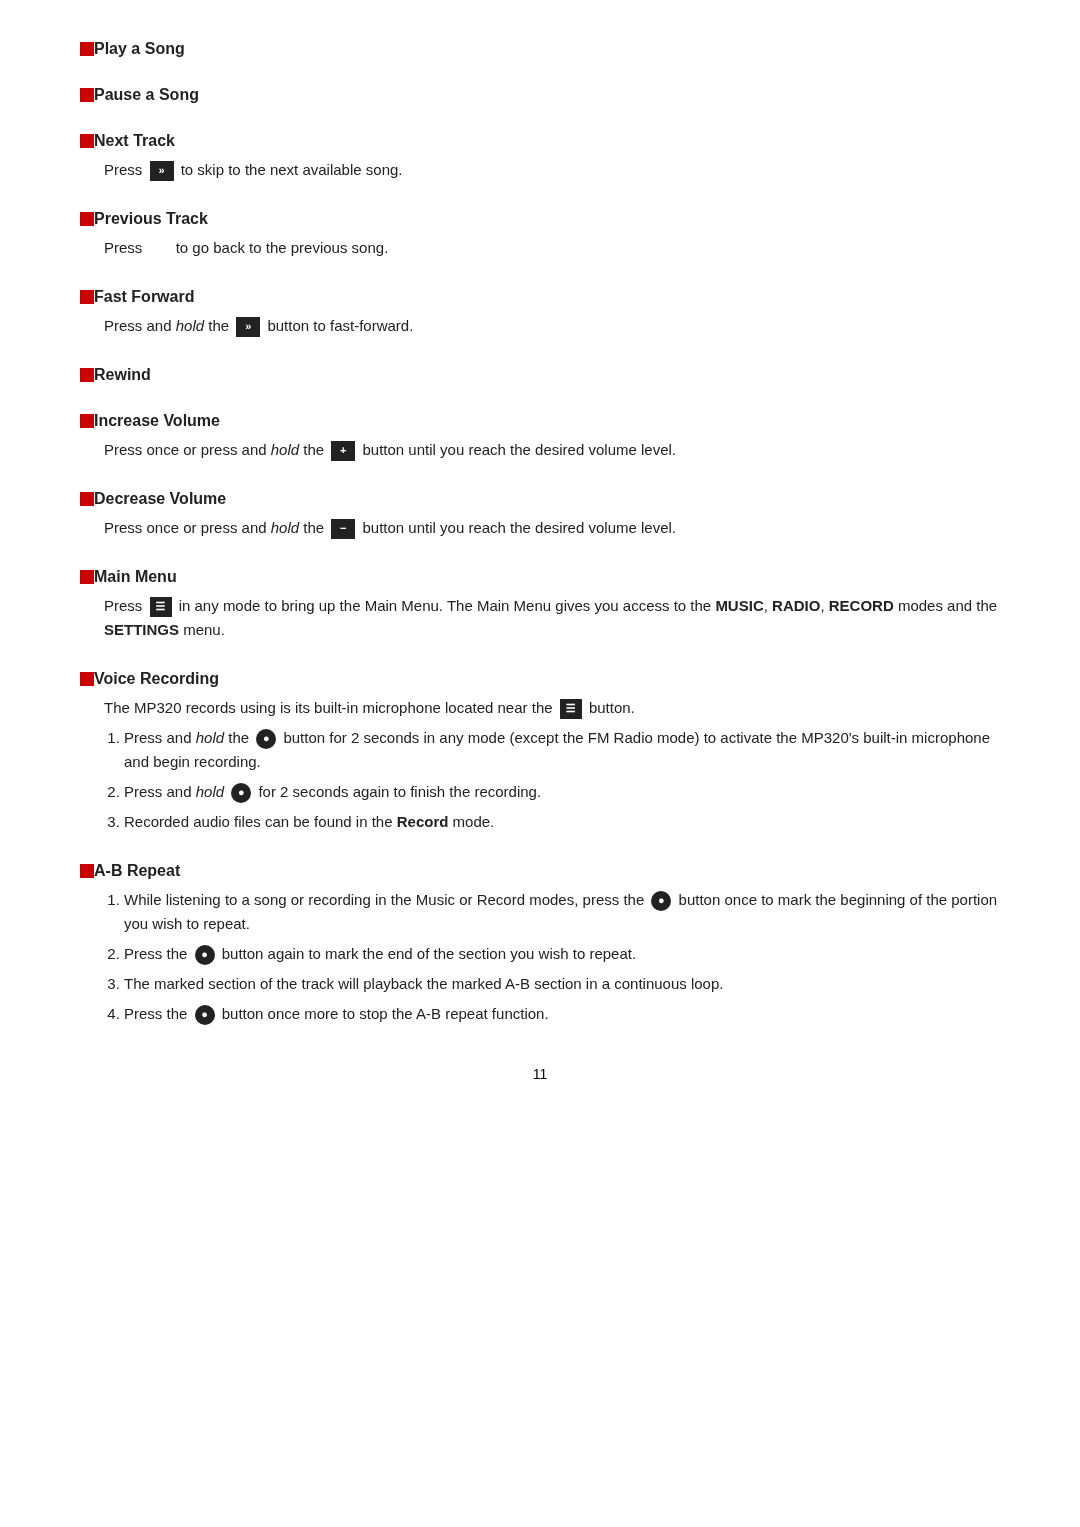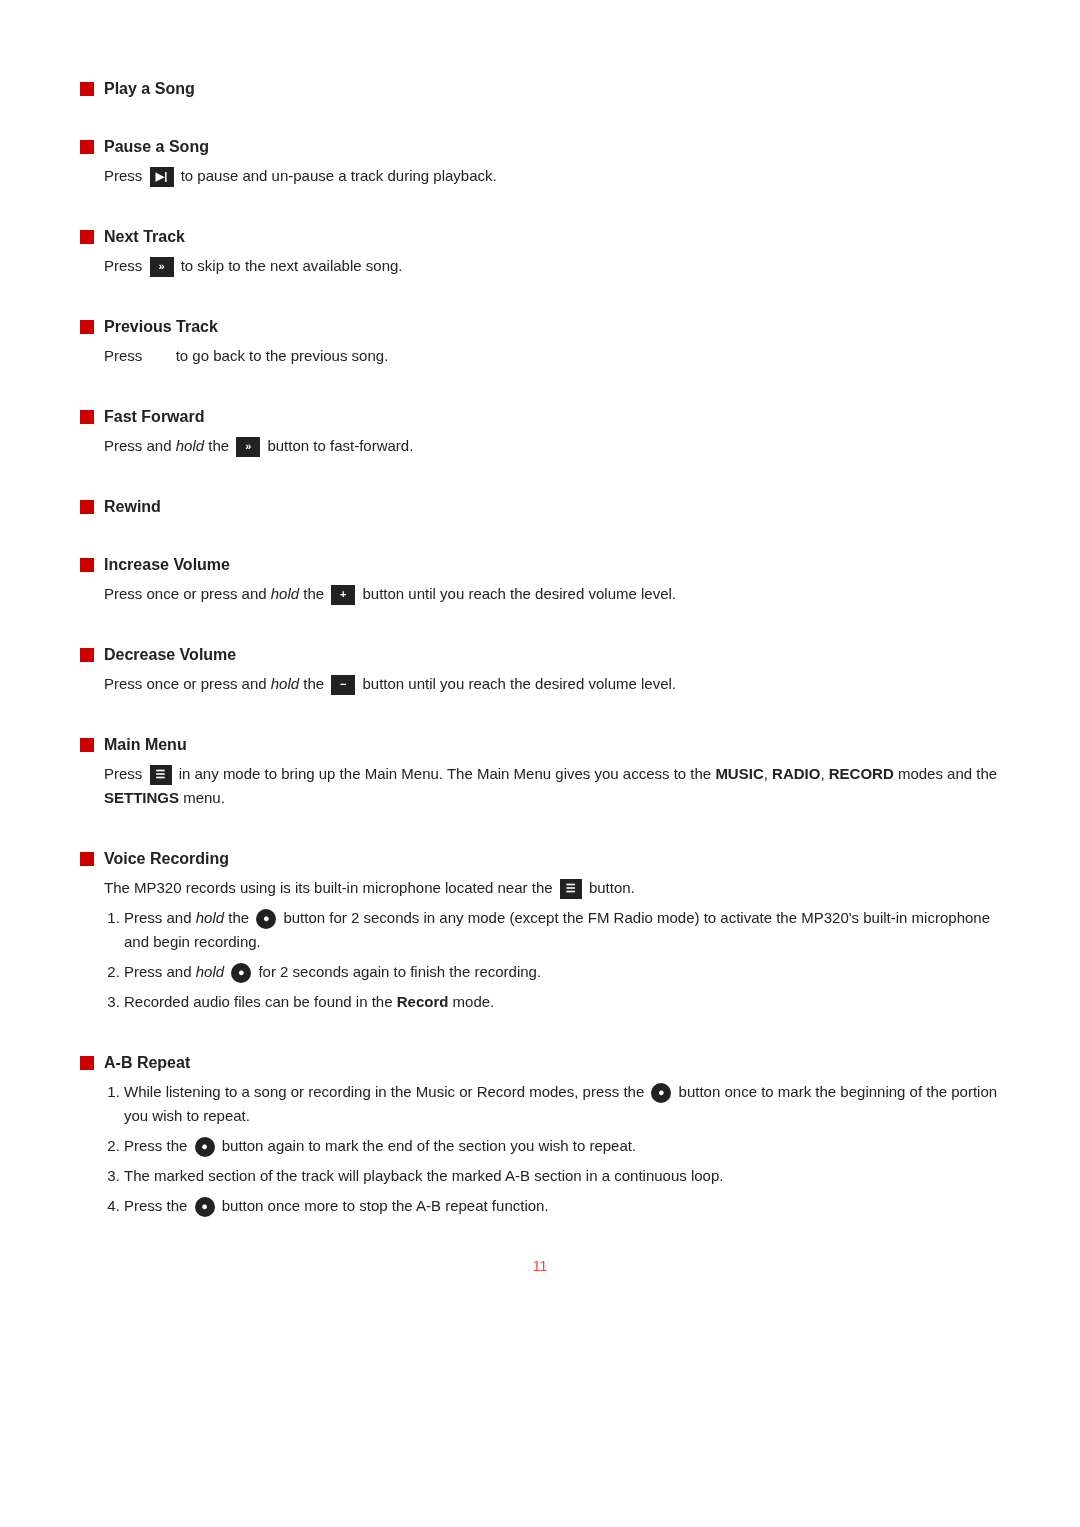--- a/index.html
+++ b/index.html
@@ -16,22 +16,20 @@
     .section {
       margin-bottom: 28px;
     }
 
     .section-title {
       display: flex;
       align-items: center;
       font-weight: bold;
       font-size: 16px;
       margin-bottom: 8px;
-      gap: 10px;
-      margin-top: 40px;
     }
 
     .bullet-icon {
       display: inline-block;
       width: 14px;
       height: 14px;
       background: #c00;
       flex-shrink: 0;
     }
 
@@ -99,40 +97,37 @@
     }
 
     strong {
       font-weight: bold;
     }
 
     .page-number {
       text-align: center;
       margin-top: 40px;
       font-size: 14px;
-      color: #ef4444;
+      color: #000000;
     }
   </style>
 </head>
 <body>
 
 <div class="section">
   <div class="section-title">
     <span class="bullet-icon"></span>
     <span>Play a Song</span>
   </div>
 </div>
 
 <div class="section">
   <div class="section-title">
     <span class="bullet-icon"></span>
     <span>Pause a Song</span>
-  </div>
-  <div class="section-body">
-    Press <span class="inline-btn">▶|</span> to pause and un-pause a track during playback.
   </div>
 </div>
 
 <div class="section">
   <div class="section-title">
     <span class="bullet-icon"></span>
     <span>Next Track</span>
   </div>
   <div class="section-body">
     Press <span class="inline-btn">»</span> to skip to the next available song.

